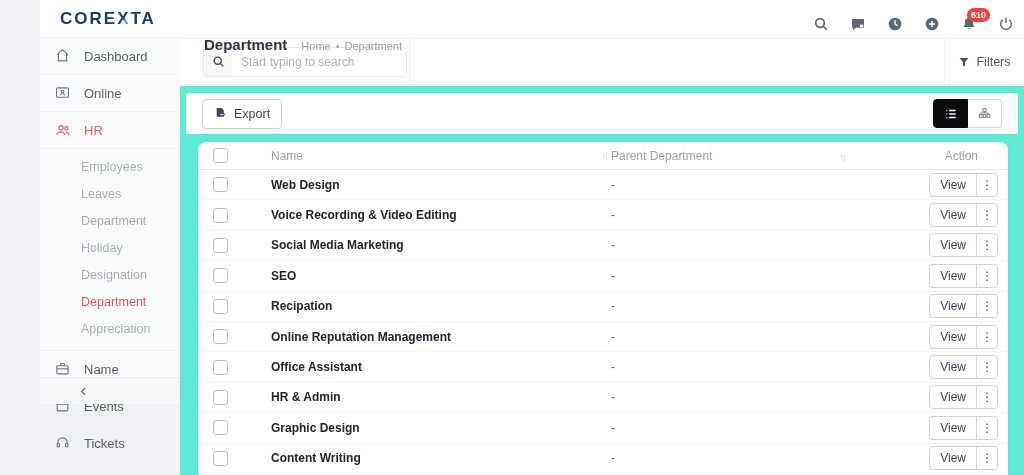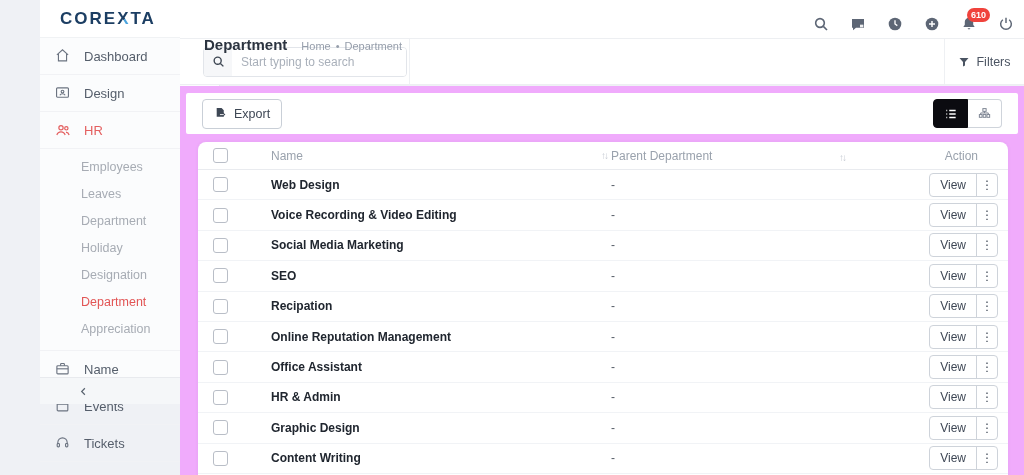--- a/index.html
+++ b/index.html
@@ -36,21 +36,21 @@
 
   .searchbar { height:46px; background:#fff; border-bottom:1px solid #edeff2; display:flex; align-items:stretch; }
   .search-section { width:230px; border-right:1px solid #eef0f3; display:flex; align-items:center; padding-left:23px; }
   .search-control { display:flex; height:30px; width:204px; border:1px solid #e2e5ea; border-radius:4px; overflow:hidden; background:#fff; }
   .search-icon-cell { width:28px; background:#f6f7f9; display:flex; align-items:center; justify-content:center; color:#3f4854; }
   .search-control input { border:0; outline:0; flex:1; font-size:12px; padding:0 9px; color:#333; font-family:"Liberation Sans", sans-serif; }
   .search-control input::placeholder { color:#a9b0ba; }
   .search-spacer { flex:1; }
   .filters-section { width:80px; border-left:1px solid #eef0f3; display:flex; align-items:center; justify-content:center; gap:6px; color:#4c5563; font-size:12.5px; cursor:pointer; }
 
-  .content { position:absolute; top:86px; left:0; right:0; bottom:0; background:#f0abfc; }
+  .content { position:absolute; top:86px; left:0; right:0; bottom:0; background:#5eead4; }
   .toolbar-card { margin:7px 6px 0; height:41px; background:#fff; border-radius:2px; display:flex; align-items:center; padding:0 16px; }
   .export-btn { display:flex; align-items:center; gap:7px; height:30px; padding:0 11px; border:1px solid #c9cfd7; border-radius:4px; background:#fff; font-size:12.5px; color:#3e4755; cursor:pointer; }
   .toggle-group { margin-left:auto; display:flex; height:29px; }
   .toggle-list { width:35px; background:#0b0b10; border:1px solid #0b0b10; border-radius:4px 0 0 4px; display:flex; align-items:center; justify-content:center; cursor:pointer; }
   .toggle-tree { width:34px; background:#fff; border:1px solid #cfd4db; border-left:0; border-radius:0 4px 4px 0; display:flex; align-items:center; justify-content:center; color:#7a8290; cursor:pointer; }
 
   .table-card { margin:8px 16px 0 18px; background:#fff; border-radius:8px 8px 0 0; box-shadow:0 0 4px rgba(20,30,50,.05); height:400px; overflow:hidden; }
   .thead { height:28px; display:flex; align-items:center; border-bottom:1px solid #e9ebef; font-size:12px; color:#9aa2ad; }
   .trow { height:30.4px; display:flex; align-items:center; border-bottom:1px solid #f1f3f6; }
   .c-check { width:73px; padding-left:15px; display:flex; align-items:center; }
@@ -93,21 +93,21 @@
     </div>
 
     <div class="nav-item">
       <span class="ico">
         <svg width="15" height="15" viewBox="0 0 24 24" fill="none" stroke="currentColor" stroke-width="1.8">
             <rect x="2.5" y="4.5" width="19" height="15" rx="1.5"></rect>
             <circle cx="12" cy="10.5" r="2.2"></circle>
             <path d="M7.8 16.5c.9-1.8 2.5-2.6 4.2-2.6s3.3.8 4.2 2.6"></path>
           </svg>
       </span>
-      <span class="lbl">Design</span>
+      <span class="lbl">Online</span>
       <span class="chev">
         <svg width="10" height="10" viewBox="0 0 24 24" fill="none" stroke="currentColor" stroke-width="2.6">
             <path d="M9 5l7 7-7 7"></path>
           </svg>
       </span>
     </div>
 
     <div class="nav-item hr-active">
       <span class="ico">
         <svg width="16" height="16" viewBox="0 0 24 24" fill="none" stroke="currentColor" stroke-width="1.8">

